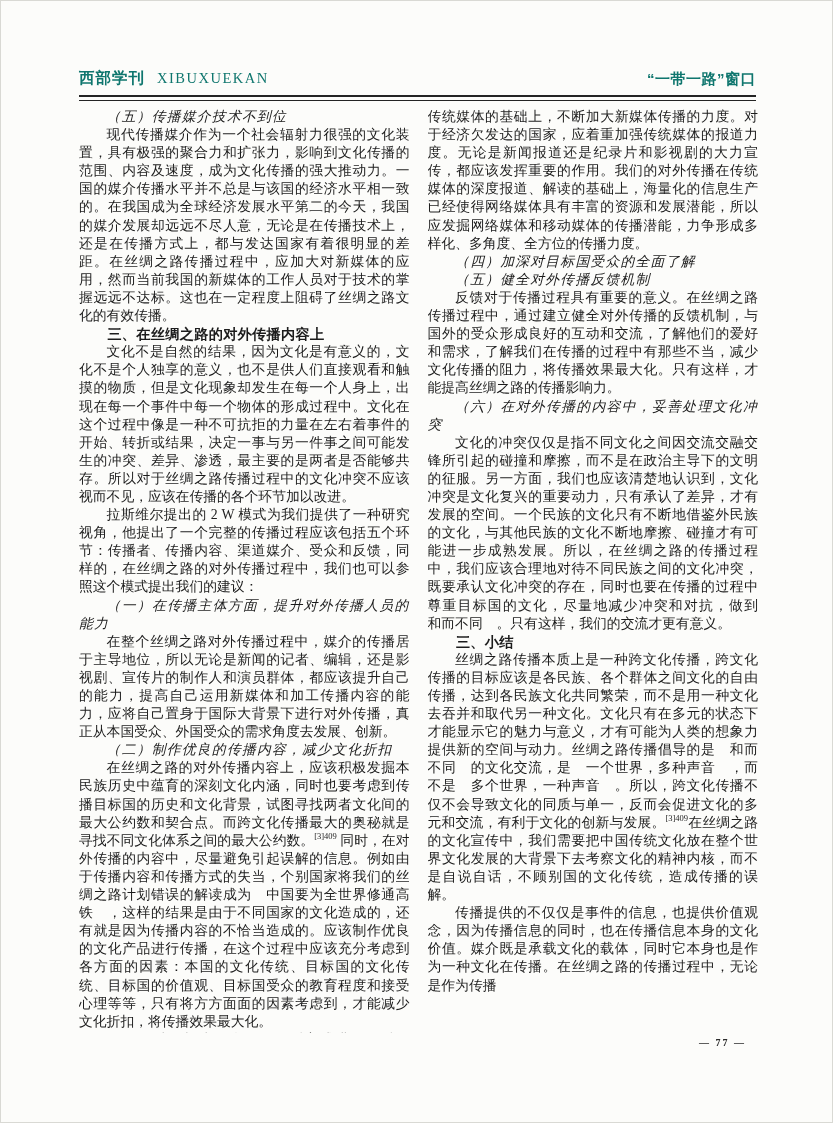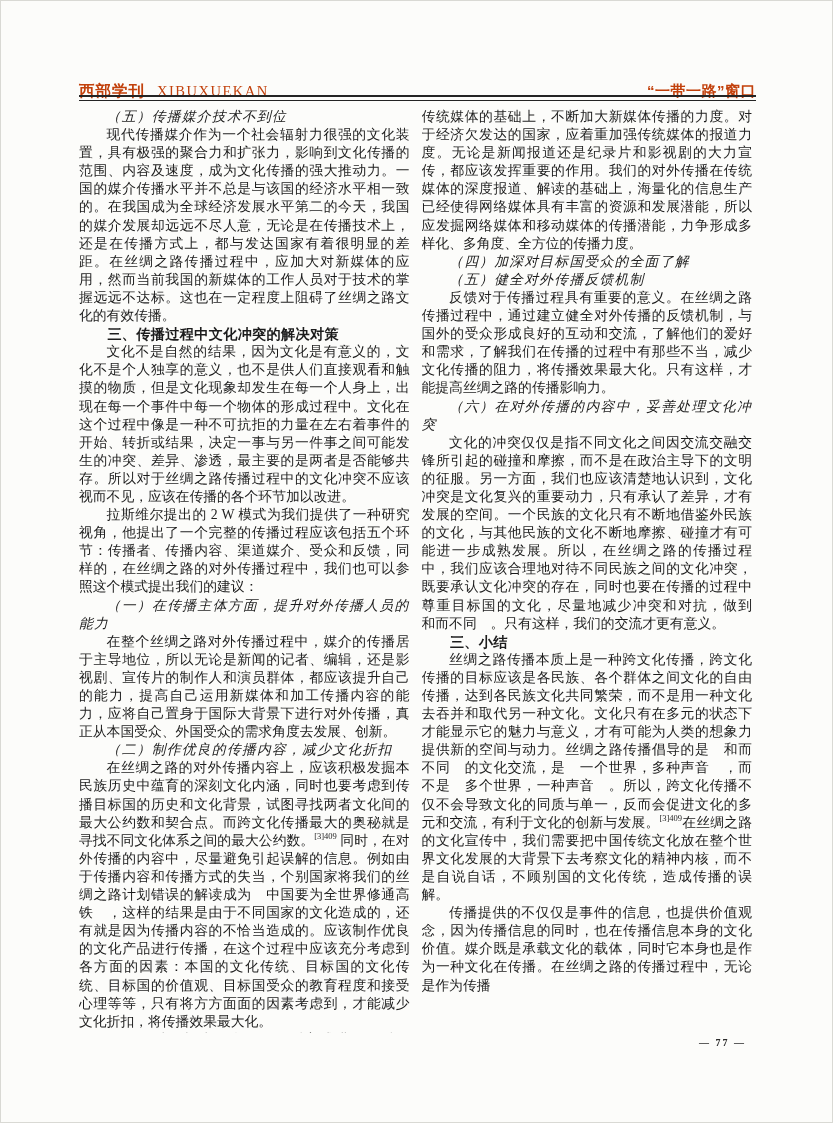--- a/index.html
+++ b/index.html
@@ -10,23 +10,23 @@
   }
   .page {
     position:relative;
     width:833px; height:1123px;
     background:#fcfcfa;
     border:1px solid #d9d9d4;
     overflow:hidden;
   }
   
   .page-header {
-    position:absolute; left:78px; right:76px; top:80px;
-    display:flex; justify-content:space-between; align-items:center;
-    color:#c2410c;
+    position:absolute; left:78px; right:76px; top:67px;
+    display:flex; justify-content:space-between; align-items:flex-end;
+    color:#0f766e;
   }
   .journal-cn {
     font-family:"Liberation Sans","DejaVu Sans",sans-serif;
     font-weight:bold; font-size:15.5px; letter-spacing:1px;
   }
   .journal-py {
     font-family:"Liberation Serif","DejaVu Serif",serif;
     font-size:14.5px; letter-spacing:1.5px; margin-left:12px; font-weight:500;
   }
   .header-section {
@@ -35,21 +35,21 @@
   }
   .header-rule {
     position:absolute; left:78px; right:76px; top:94px;
     height:6px;
     border-top:2.5px solid #242424;
     border-bottom:1.2px solid #242424;
   }
   
   .columns {
     position:absolute; left:78px; top:107px; width:679px; height:925px;
-    display:flex; gap:12px;
+    display:flex; gap:18px;
     color:#1c1c1c;
   }
   .col { width:330.5px; overflow:hidden; }
   .col p {
     font-size:13.8px;
     line-height:18.1px;
     text-align:justify;
     text-indent:2em;
     word-break:break-all;
   }
@@ -88,21 +88,21 @@
     </div>
     <div class="header-section">“一带一路”窗口</div>
   </header>
 
   <div class="header-rule"></div>
 
   <main class="columns">
     <div class="col" id="col-left">
         <p class="subheading"><span>（五）传播媒介技术不到位</span></p>
         <p class="para"><span>现代传播媒介作为一个社会辐射力很强的文化装置，具有极强的聚合力和扩张力，影响到文化传播的范围、内容及速度，成为文化传播的强大推动力。一国的媒介传播水平并不总是与该国的经济水平相一致的。在我国成为全球经济发展水平第二的今天，我国的媒介发展却远远不尽人意，无论是在传播技术上，还是在传播方式上，都与发达国家有着很明显的差距。在丝绸之路传播过程中，应加大对新媒体的应用，然而当前我国的新媒体的工作人员对于技术的掌握远远不达标。这也在一定程度上阻碍了丝绸之路文化的有效传播。</span></p>
-        <p class="heading"><span>三、传播过程中文化冲突的解决对策</span></p>
+        <p class="heading"><span>三、在丝绸之路的对外传播内容上</span></p>
         <p class="para"><span>文化不是自然的结果，因为文化是有意义的，文化不是个人独享的意义，也不是供人们直接观看和触摸的物质，但是文化现象却发生在每一个人身上，出现在每一个事件中每一个物体的形成过程中。文化在这个过程中像是一种不可抗拒的力量在左右着事件的开始、转折或结果，决定一事与另一件事之间可能发生的冲突、差异、渗透，最主要的是两者是否能够共存。所以对于丝绸之路传播过程中的文化冲突不应该视而不见，应该在传播的各个环节加以改进。</span></p>
         <p class="para"><span>拉斯维尔提出的 2 W 模式为我们提供了一种研究视角，他提出了一个完整的传播过程应该包括五个环节：传播者、传播内容、渠道媒介、受众和反馈，同样的，在丝绸之路的对外传播过程中，我们也可以参照这个模式提出我们的建议：</span></p>
         <p class="subheading"><span>（一）在传播主体方面，提升对外传播人员的能力</span></p>
         <p class="para"><span>在整个丝绸之路对外传播过程中，媒介的传播居于主导地位，所以无论是新闻的记者、编辑，还是影视剧、宣传片的制作人和演员群体，都应该提升自己的能力，提高自己运用新媒体和加工传播内容的能力，应将自己置身于国际大背景下进行对外传播，真正从本国受众、外国受众的需求角度去发展、创新。</span></p>
         <p class="subheading"><span>（二）制作优良的传播内容，减少文化折扣</span></p>
         <p class="para"><span>在丝绸之路的对外传播内容上，应该积极发掘本民族历史中蕴育的深刻文化内涵，同时也要考虑到传播目标国的历史和文化背景，试图寻找两者文化间的最大公约数和契合点。而跨文化传播最大的奥秘就是寻找不同文化体系之间的最大公约数。</span><sup>[3]409</sup><span> 同时，在对外传播的内容中，尽量避免引起误解的信息。例如由于传播内容和传播方式的失当，个别国家将我们的丝绸之路计划错误的解读成为　中国要为全世界修通高铁　，这样的结果是由于不同国家的文化造成的，还有就是因为传播内容的不恰当造成的。应该制作优良的文化产品进行传播，在这个过程中应该充分考虑到各方面的因素：本国的文化传统、目标国的文化传统、目标国的价值观、目标国受众的教育程度和接受心理等等，只有将方方面面的因素考虑到，才能减少文化折扣，将传播效果最大化。</span></p>
         <p class="subheading"><span>（三）选择恰当而多元的传播方式进行传播</span></p>
       </div>
     <div class="col" id="col-right">
         <p class="para-cont"><span>传统媒体的基础上，不断加大新媒体传播的力度。对于经济欠发达的国家，应着重加强传统媒体的报道力度。无论是新闻报道还是纪录片和影视剧的大力宣传，都应该发挥重要的作用。我们的对外传播在传统媒体的深度报道、解读的基础上，海量化的信息生产已经使得网络媒体具有丰富的资源和发展潜能，所以应发掘网络媒体和移动媒体的传播潜能，力争形成多样化、多角度、全方位的传播力度。</span></p>

